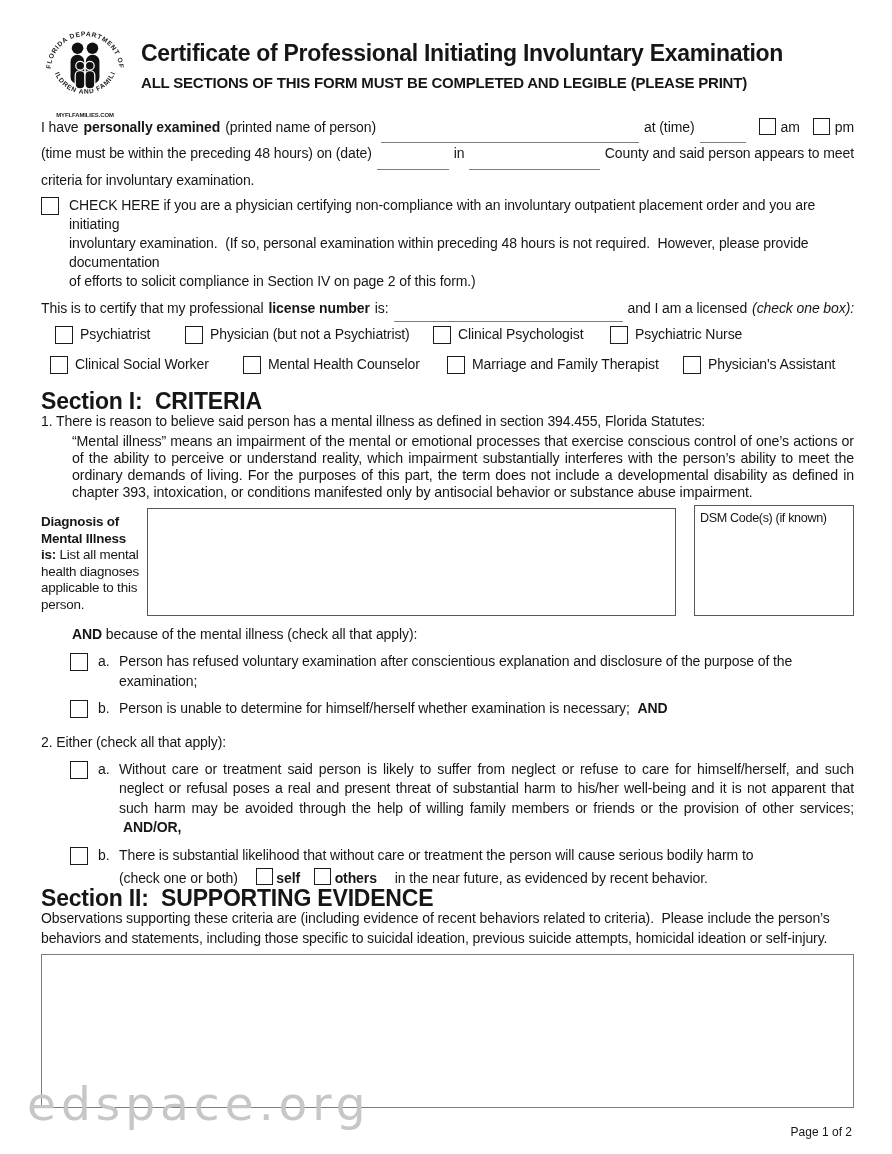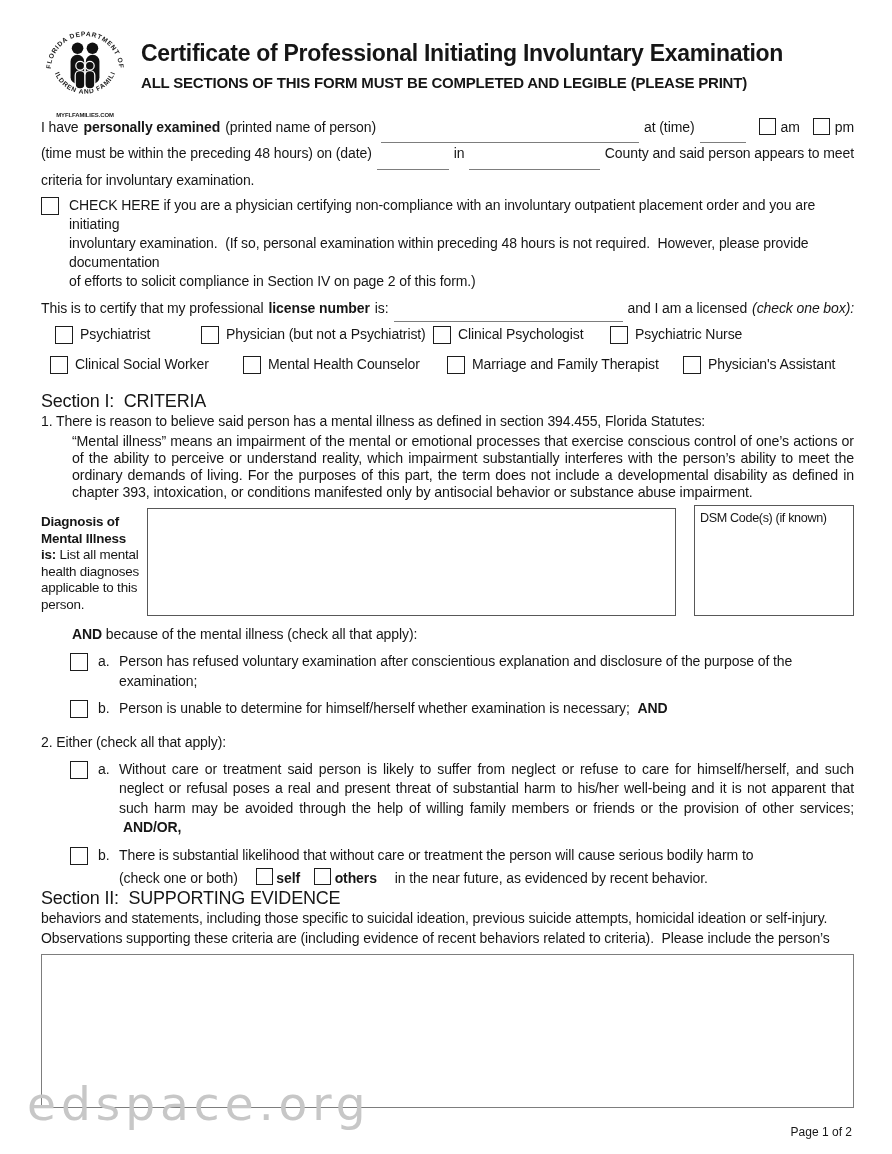--- a/index.html
+++ b/index.html
@@ -31,21 +31,21 @@
   .outp{display:flex;margin-top:6px}
   .outp .cb{margin-right:10px;margin-top:1px}
   .outp-tx div{line-height:19px}
   
   .lic{margin-top:8px;height:24px}
   
   .profs{position:relative;height:58px;margin-top:2px}
   .prof{position:absolute;display:flex;align-items:center;white-space:nowrap}
   .prof .cb{margin-right:7px}
   
-  .sect{font-size:18px;font-weight:normal;letter-spacing:-0.2px;white-space:pre-wrap;line-height:21px}
+  .sect{font-size:23px;font-weight:bold;letter-spacing:-0.2px;white-space:pre-wrap;line-height:21px}
   .s1{margin-top:8px}
   .item1{line-height:19px;margin-top:0}
   .def{margin-left:31px;margin-top:2px;text-align:justify;font-size:14.2px;line-height:17px}
   
   .diagrow{display:flex;margin-top:4px;height:112px}
   .diag-label{width:103px;flex:none;font-size:13.4px;line-height:16.5px;padding-top:9px;letter-spacing:-0.2px}
   .diag-box{flex:1;height:106px;border:1.5px solid #585858;margin-left:3px;margin-top:3px;background:#fff}
   .dsm-box{width:160px;height:111px;flex:none;border:1.5px solid #585858;margin-left:18px;font-size:12.6px;letter-spacing:-0.35px;padding:3px 5px;box-sizing:border-box;background:#fff}
   .andline{margin-left:31px;margin-top:8px;line-height:19px}
   .chk-item{display:flex;margin-left:29px;margin-top:8px}
@@ -143,21 +143,21 @@
     <span class="blank grow"></span>
     <span>and I am a licensed</span>
     <span class="i">(check one box):</span>
   </div>
 
   <div class="profs">
     <div class="prof" style="left:14px;top:0">
       <span class="cb"></span>
       <span>Psychiatrist</span>
     </div>
-    <div class="prof" style="left:160px;top:0">
+    <div class="prof" style="left:144px;top:0">
       <span class="cb"></span>
       <span>Physician (but not a Psychiatrist)</span>
     </div>
     <div class="prof" style="left:392px;top:0">
       <span class="cb"></span>
       <span>Clinical Psychologist</span>
     </div>
     <div class="prof" style="left:569px;top:0">
       <span class="cb"></span>
       <span>Psychiatric Nurse</span>
@@ -239,22 +239,22 @@
         <span class="b">self</span>
         <span class="cbi gap-l" style="margin-left:10px"></span>
         <span class="b">others</span>
         <span class="gap-l">in the near future, as evidenced by recent behavior.</span>
       </div>
     </div>
   </div>
 
   <div class="sect s2">Section II:  SUPPORTING EVIDENCE</div>
   <div class="s2-intro">
+    <div>Observations supporting these criteria are (including evidence of recent behaviors related to criteria).  Please include the person’s</div>
     <div>behaviors and statements, including those specific to suicidal ideation, previous suicide attempts, homicidal ideation or self-injury.</div>
-    <div>Observations supporting these criteria are (including evidence of recent behaviors related to criteria).  Please include the person’s</div>
   </div>
   <div class="ev-box"></div>
 
   <div class="footer">
     <div class="wm">edspace.org</div>
 
     <div class="pageno">Page 1 of 2</div>
   </div>
 
 </div>

